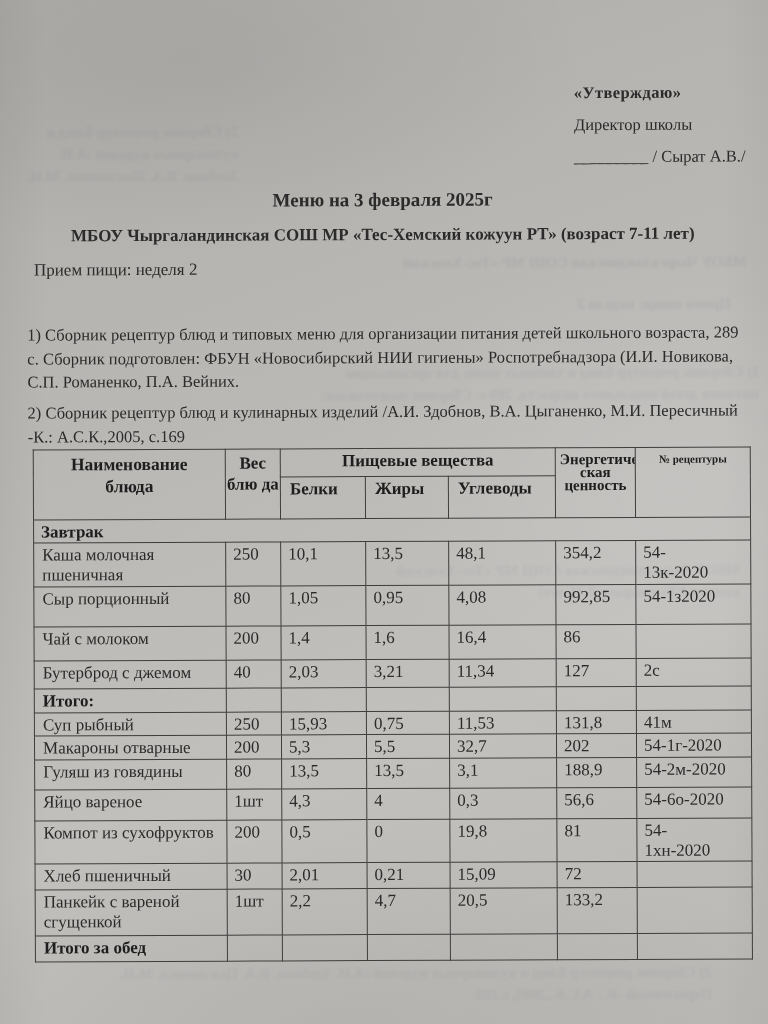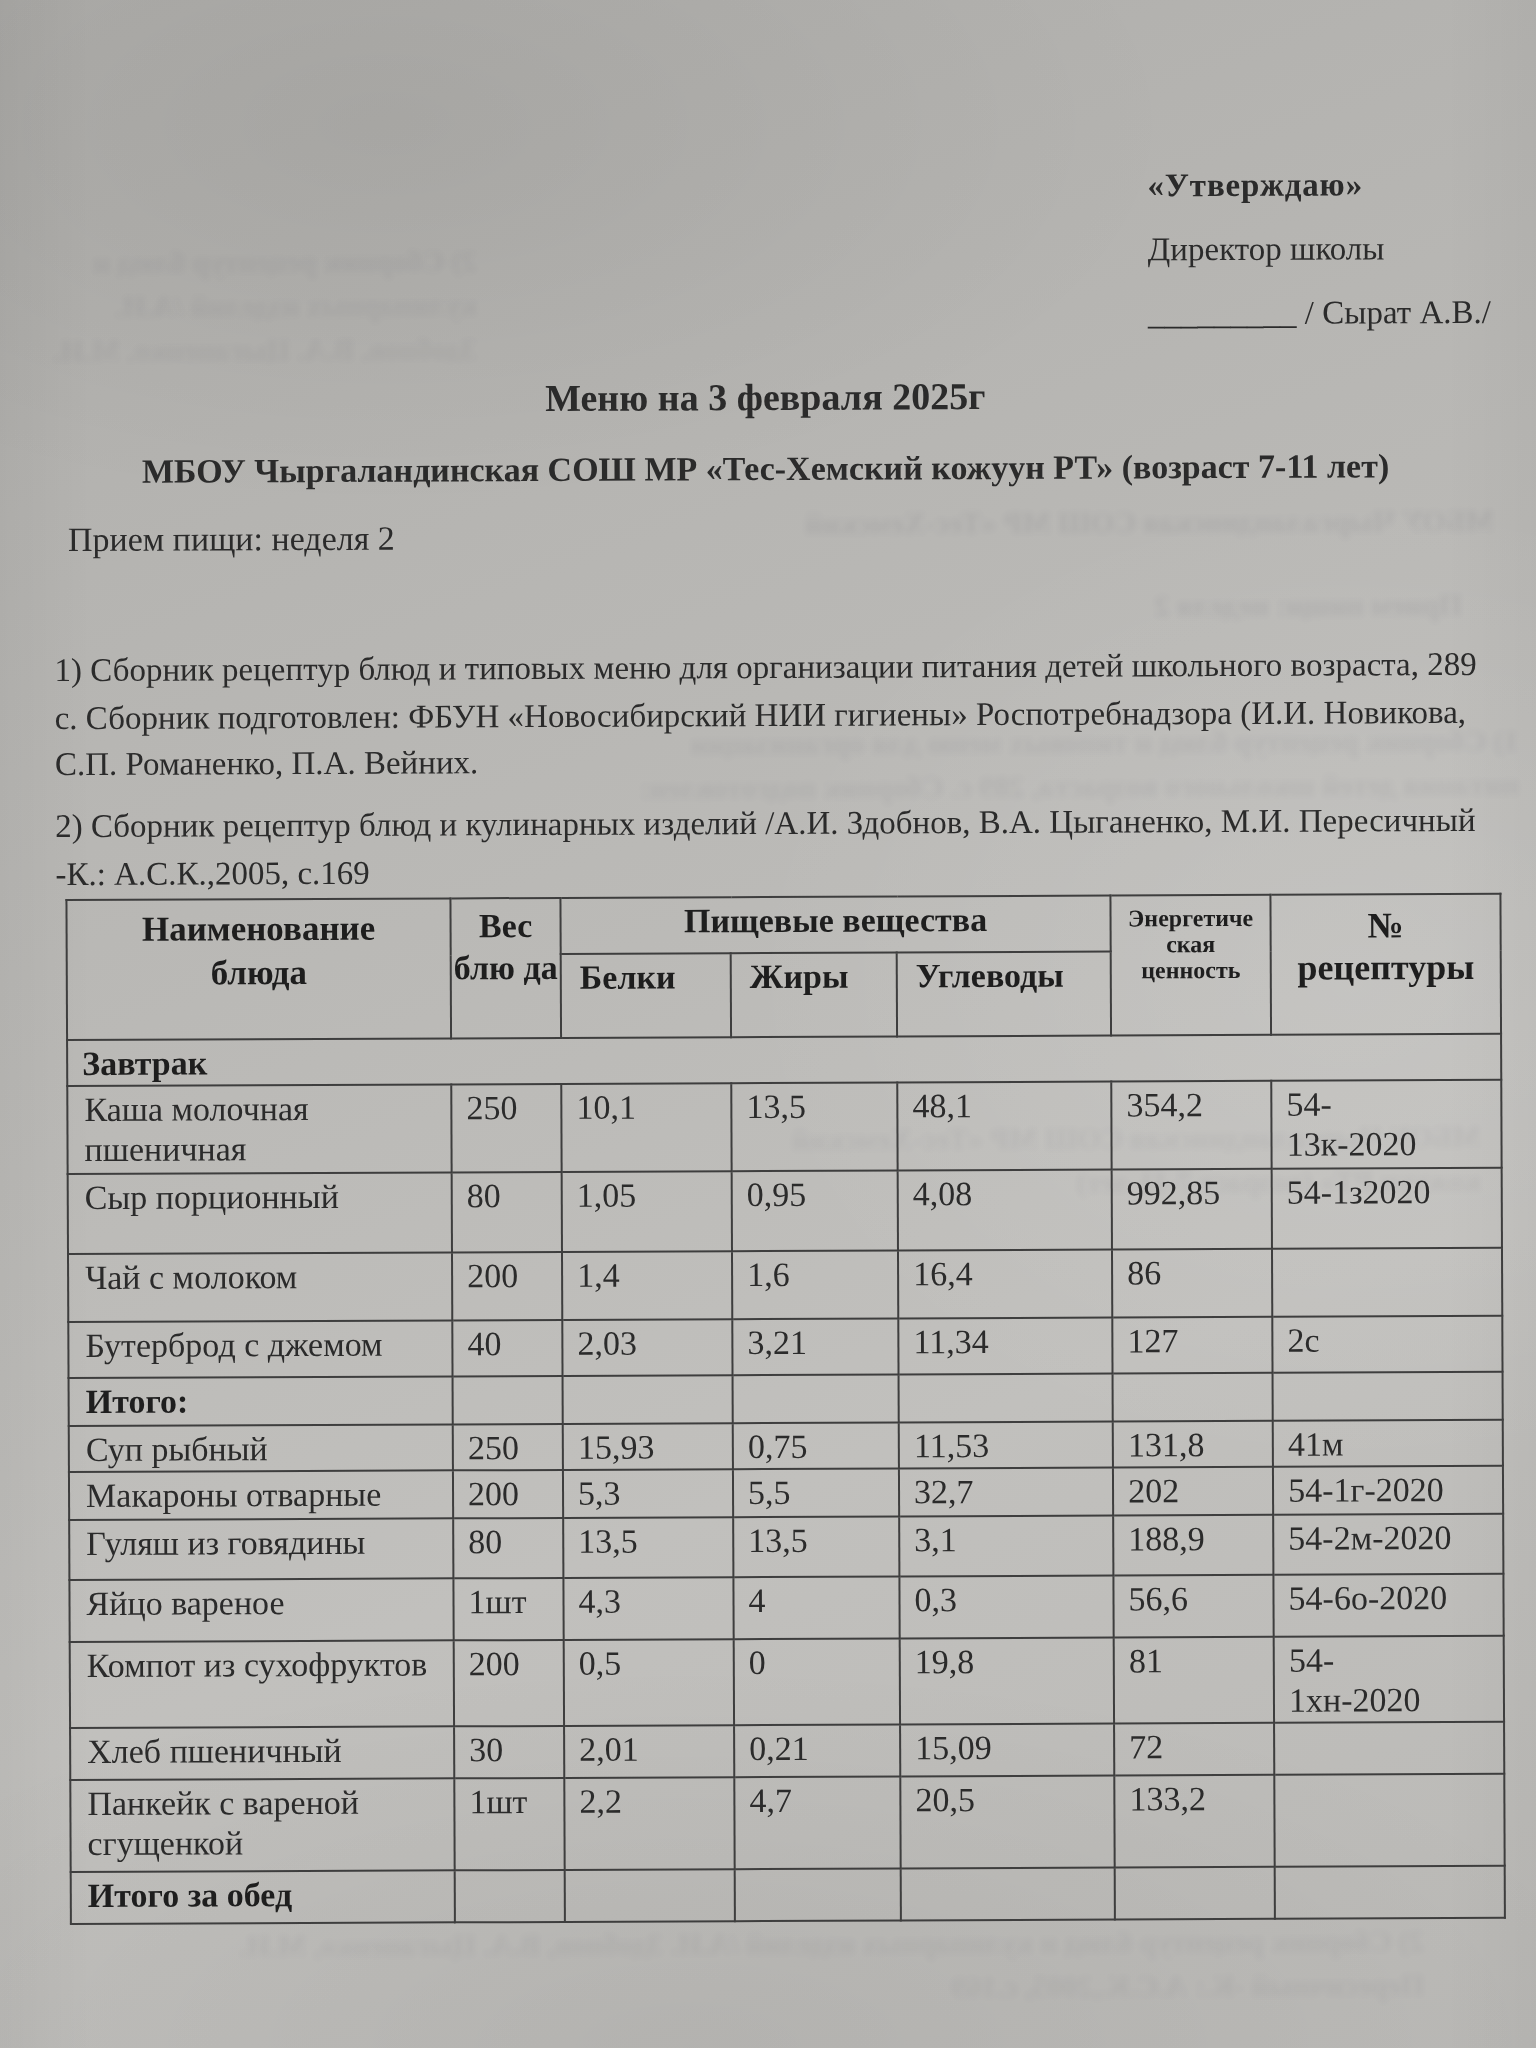--- a/index.html
+++ b/index.html
@@ -46,22 +46,22 @@
     border-collapse:collapse; table-layout:fixed;
   }
   .menu th, .menu td { border:1.6px solid #3e3e3e; vertical-align:top; overflow:hidden; }
   .menu thead th { font-weight:bold; color:#1e1e1e; }
   thead tr.hr1 { height:28px; }
   thead tr.hr2 { height:42px; }
   th.h-name   { font-size:17.5px; text-align:center; padding:3px 26px 0 26px; line-height:22px; }
   th.h-weight { font-size:17px; padding-top:3px; line-height:21px; }
   th.h-nutr   { font-size:17px; text-align:center; padding-top:2px; }
   th.h-sub    { font-size:17px; text-align:left; padding:2px 0 0 9px; }
-  th.h-energy { font-size:12px; text-align:center; padding:5px 4px 0 4px; line-height:13px; }
-  th.h-recipe { font-size:18px; text-align:center; padding:5px 4px 0 4px; }
+  th.h-energy { font-size:15px; text-align:center; padding:5px 4px 0 4px; line-height:13px; }
+  th.h-recipe { font-size:11px; text-align:center; padding:5px 4px 0 4px; }
 
   .menu tbody td { font-size:17px; line-height:20px; padding:2px 10px 0 7px; }
   .menu tbody td.c-name   { padding-left:8px; padding-right:12px;margin-top:28px; }
   .menu tbody td.c-recipe { padding-right:22px; }
   .menu tbody td.section-cell,
   .menu tbody td.total-name { font-weight:bold; color:#1e1e1e; }
 
   tbody tr:nth-child(1)  { height:22px; }
   tbody tr:nth-child(2)  { height:44px; }
   tbody tr:nth-child(3)  { height:40px; }

